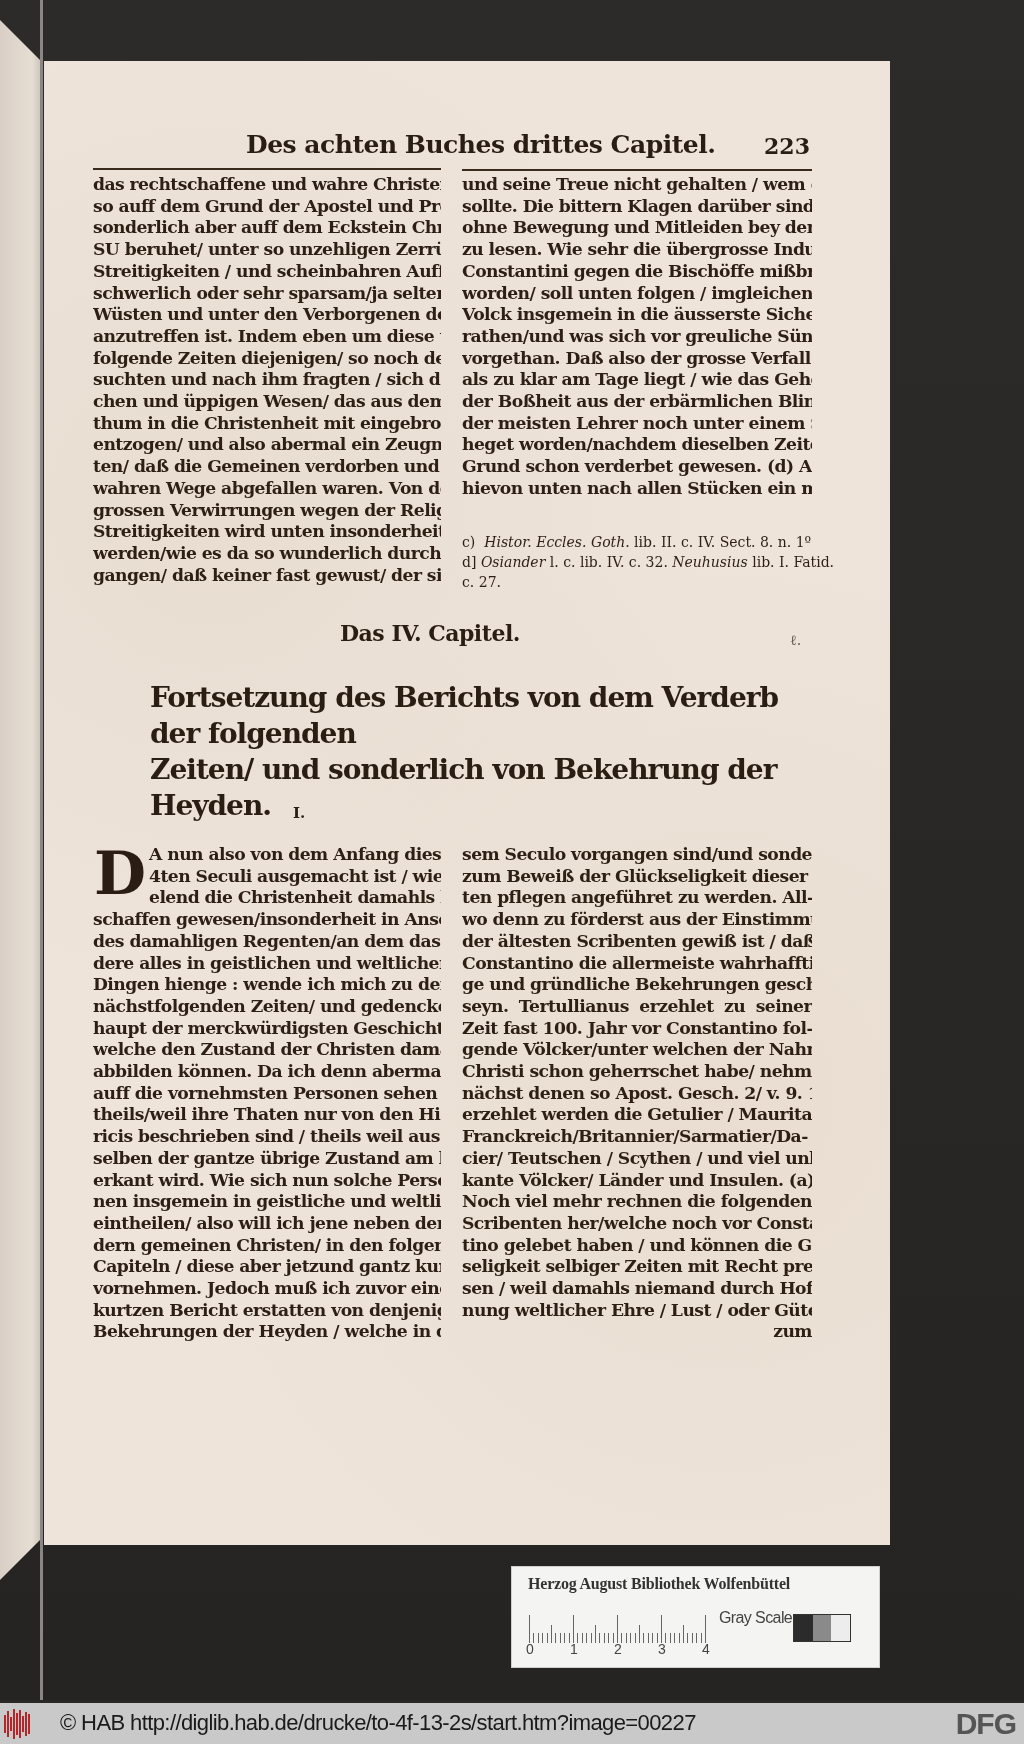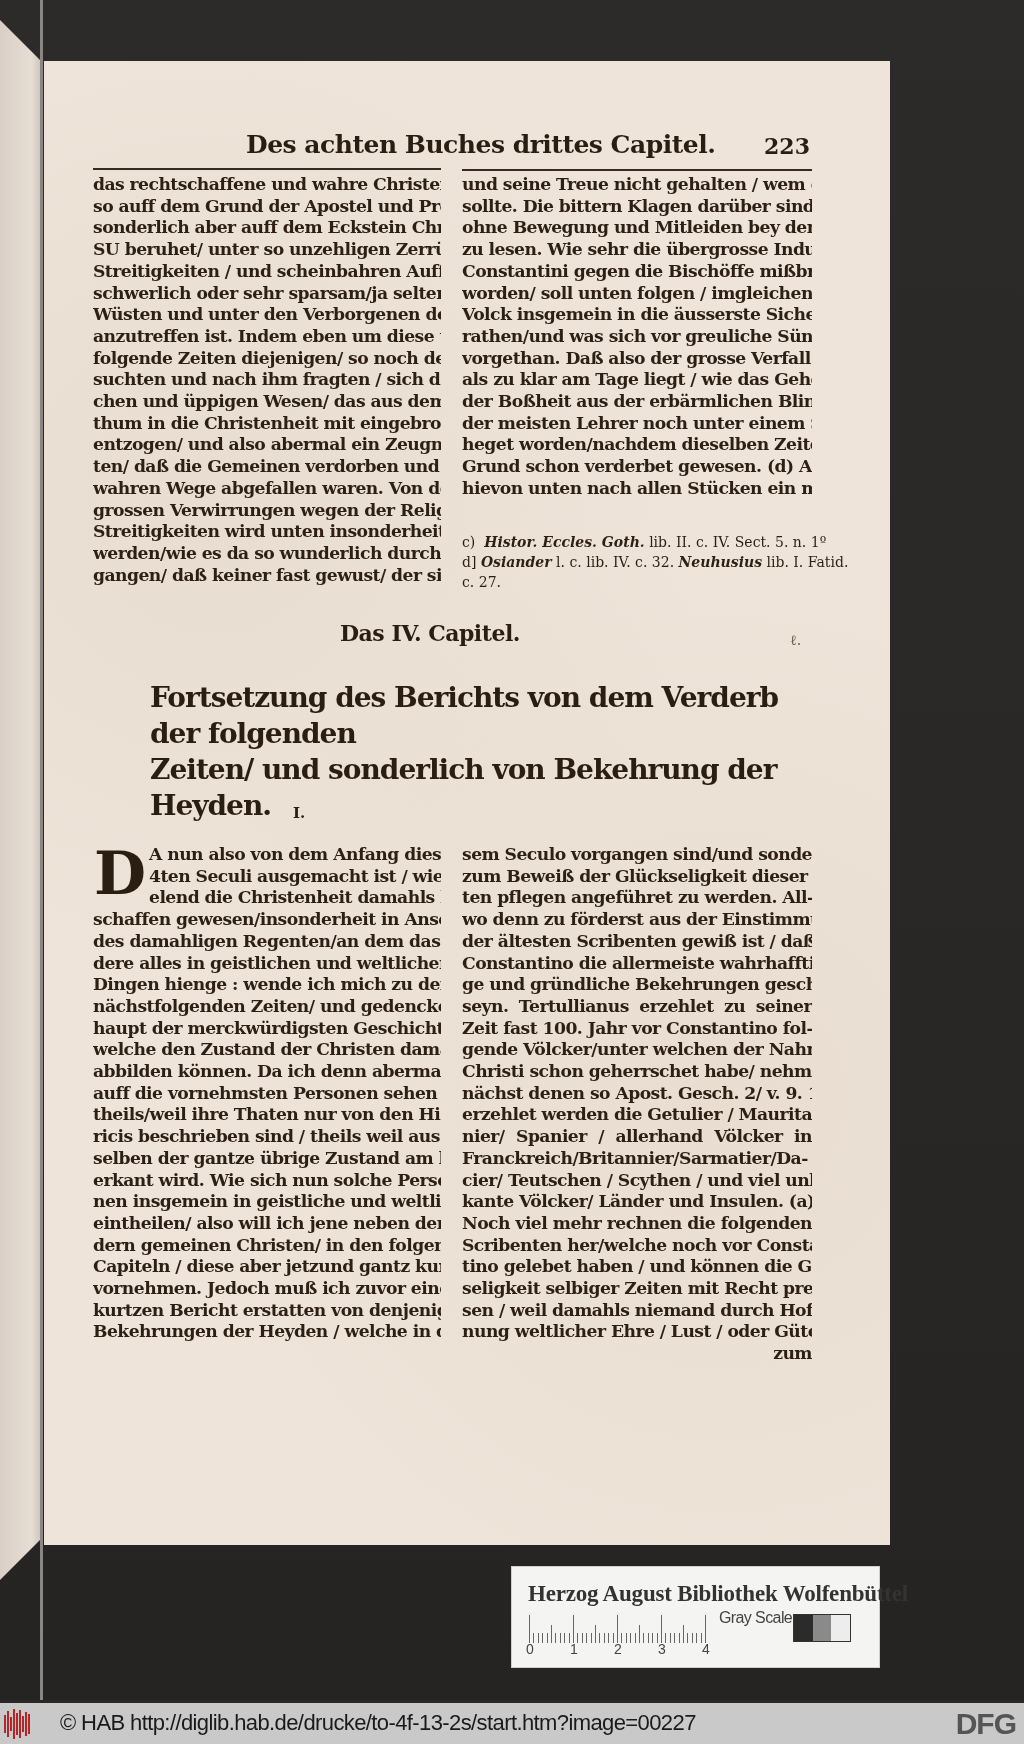--- a/index.html
+++ b/index.html
@@ -47,21 +47,21 @@
   .col .line.last { text-align-last: left; }
   .col-tl { left: 93px; top: 174px; width: 348px; }
   .col-tr { left: 462px; top: 174px; width: 350px; }
   .col-bl { left: 93px; top: 844px; width: 348px; }
   .col-br { left: 462px; top: 844px; width: 350px; }
   .footnotes {
     position: absolute; left: 462px; top: 532px; width: 350px;
     font-size: 14px; line-height: 20px; color: #2d1f14; font-family: "DejaVu Serif", serif;
   }
   .footnotes .line { display: block; white-space: nowrap; }
-  .footnotes i { font-weight: bold; margin-top: 40px; }
+  .footnotes i { font-weight: normal; margin-top: 40px; }
   .chapter-number {
     position: absolute; left: 340px; top: 620px; width: 300px; text-align: left;
     font-size: 22px; font-weight: bold; color: #2a1d12; letter-spacing: -0.5px;
   }
   .chapter-title {
     position: absolute; left: 150px; top: 680px; width: 640px; 
     font-size: 28px; line-height: 36px; font-weight: bold; color: #2a1d12; letter-spacing: -1px;
   }
   .section-number {
     position: absolute; left: 293px; top: 804px; font-size: 15px; font-weight: bold; color: #2a1d12;
@@ -71,22 +71,22 @@
     font-size: 60px; line-height: 58px; font-weight: bold; color: #2a1d12;
     font-family: "DejaVu Serif", serif; text-align: center;
     border-radius: 6px;
   }
   .stray-mark { position: absolute; left: 790px; top: 632px; font-size: 14px; color: #6a5a4a; }
   .label-card {
     position: absolute; left: 511px; top: 1566px; width: 367px; height: 100px;
     background: #f4f4f2; border: 1px solid #cfcfcd;
   }
   .label-title {
-    position: absolute; left: 16px; top: 14px; font-family: "Liberation Serif", serif;
-    font-weight: bold; font-size: 23px; color: #333; letter-spacing: -0.2px; white-space: nowrap;
+    position: absolute; left: 16px; top: 8px; font-family: "Liberation Serif", serif;
+    font-weight: bold; font-size: 16px; color: #333; letter-spacing: -0.2px; white-space: nowrap;
   }
   .ruler { position: absolute; left: 17px; top: 46px; width: 180px; height: 30px; }
   .ruler .tick { position: absolute; bottom: 0; width: 1px; background: #666; }
   .ruler-labels { position: absolute; left: 14px; top: 74px; width: 200px; height: 20px; font-family: "Liberation Sans", sans-serif; font-size: 14px; color: #444; }
   .ruler-labels span { position: absolute; }
   .grayscale-label {
     position: absolute; left: 207px; top: 42px; font-family: "Liberation Sans", sans-serif;
     font-size: 16px; color: #444; letter-spacing: -0.6px;
   }
   .grayscale-swatches {
@@ -159,21 +159,21 @@
     <span class="line">als zu klar am Tage liegt / wie das Geheimniß</span>
     <span class="line">der Boßheit aus der erbärmlichen Blindheit</span>
     <span class="line">der meisten Lehrer noch unter einem Schein ge-</span>
     <span class="line">heget worden/nachdem dieselben Zeiten so gar im</span>
     <span class="line">Grund schon verderbet gewesen.  (d)  Aber</span>
     <span class="line last">hievon unten nach allen Stücken ein mehrers.</span>
   </div>
 
 <div class="footnotes">
   <span class="line">
-    <span>c)</span>&nbsp;&nbsp;<i>Histor. Eccles. Goth.</i><span> lib. II. c. IV. Sect. 5. n. 1º</span>
+    <span>c)</span>&nbsp;&nbsp;<i>Histor. Eccles. Goth.</i><span> lib. II. c. IV. Sect. 8. n. 1º</span>
   </span>
   <span class="line">
     <span>d]</span> <i>Osiander</i><span> l. c. lib. IV. c. 32. </span><i>Neuhusius</i><span> lib. I. Fatid.</span>
   </span>
   <span class="line">c. 27.</span>
 </div>
 
 <div class="chapter-number">Das IV. Capitel.</div>
 <div class="stray-mark">ℓ.</div>
 <div class="chapter-title">
@@ -216,21 +216,20 @@
     <span class="line">wo denn zu förderst aus der Einstimmung</span>
     <span class="line">der ältesten Scribenten gewiß ist / daß von</span>
     <span class="line">Constantino die allermeiste wahrhaffti-</span>
     <span class="line">ge und gründliche Bekehrungen geschehen</span>
     <span class="line">seyn.     Tertullianus erzehlet zu seiner</span>
     <span class="line">Zeit fast 100. Jahr vor Constantino fol-</span>
     <span class="line">gende Völcker/unter welchen der Nahme</span>
     <span class="line">Christi schon geherrschet habe/  nehmlich</span>
     <span class="line">nächst denen so Apost. Gesch. 2/ v. 9. 10. 11.</span>
     <span class="line">erzehlet werden die Getulier / Maurita-</span>
-    <span class="line">nier/  Spanier / allerhand Völcker in</span>
     <span class="line">Franckreich/Britannier/Sarmatier/Da-</span>
     <span class="line">cier/ Teutschen / Scythen / und viel unbe-</span>
     <span class="line">kante Völcker/ Länder und Insulen.  (a)</span>
     <span class="line">Noch viel mehr rechnen die folgenden</span>
     <span class="line">Scribenten her/welche noch vor Constan-</span>
     <span class="line">tino gelebet haben / und können die Glück-</span>
     <span class="line">seligkeit selbiger Zeiten mit Recht prei-</span>
     <span class="line">sen / weil damahls niemand durch Hoff-</span>
     <span class="line last">nung weltlicher Ehre / Lust / oder Güter</span>
     <span class="line" style="text-align-last: right;">zum</span>

